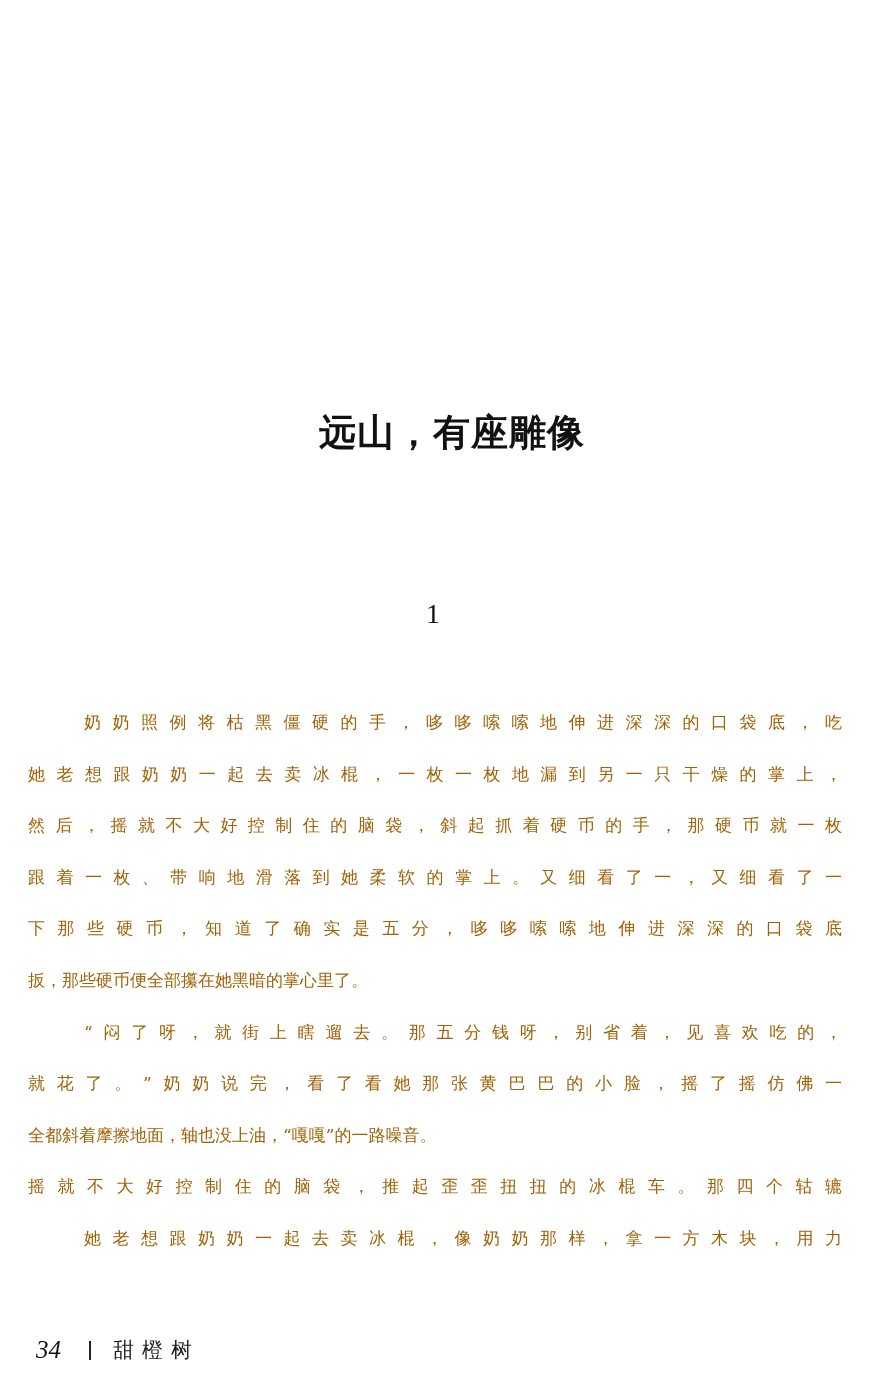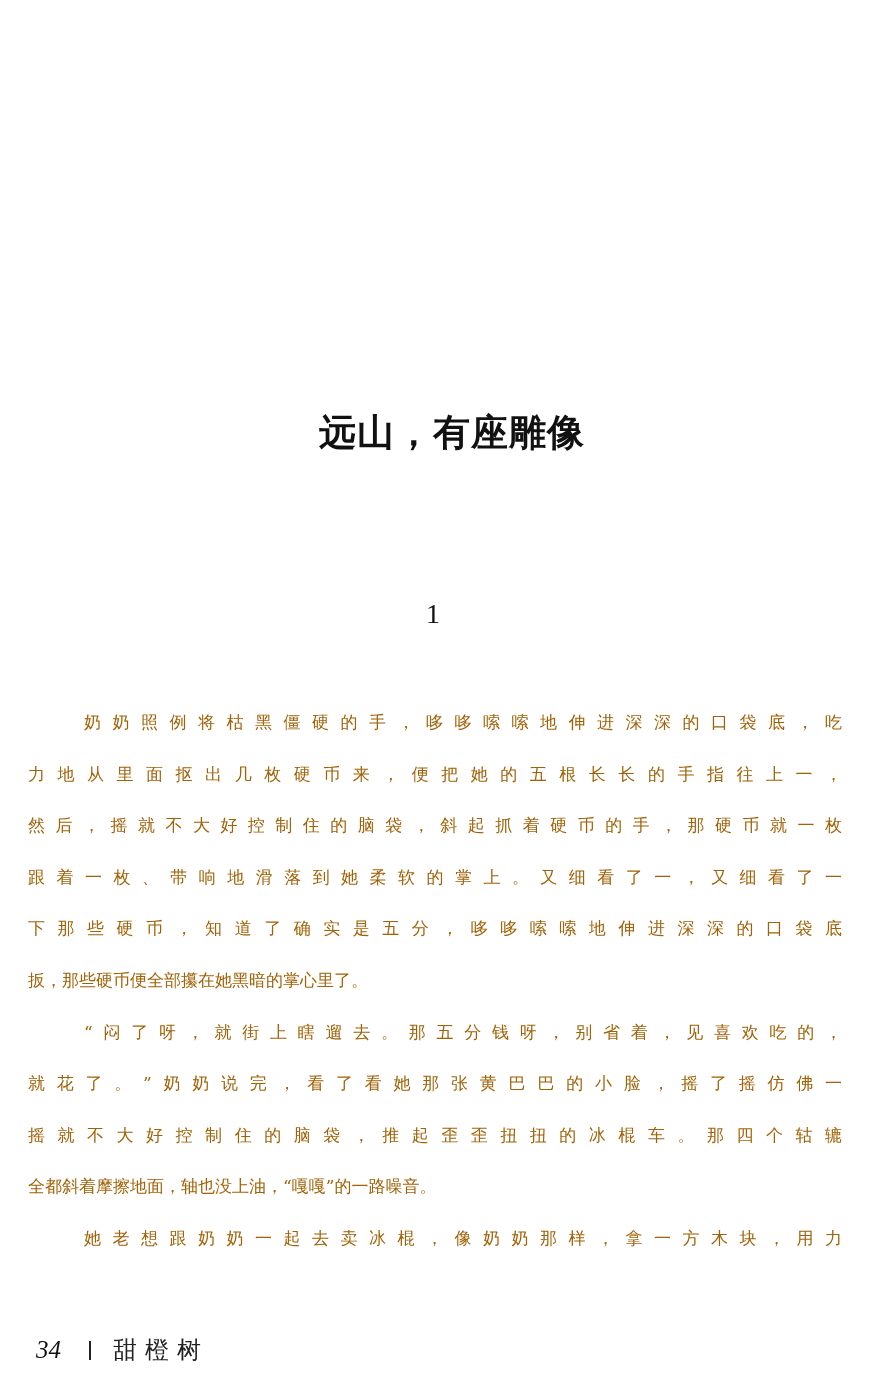--- a/index.html
+++ b/index.html
@@ -79,46 +79,46 @@
     .footer-divider {
       display: inline-block;
       width: 2px;
       height: 19px;
       background: #222222;
       margin-left: 28px;
       margin-right: 22px;
     }
     .book-title {
       font-family: "DejaVu Sans", sans-serif;
-      font-size: 24px;
+      font-size: 21px;
       letter-spacing: 8px;
       color: #222222;
     }
   </style>
 </head>
 <body>
 
 <h1 class="chapter-title">远山，有座雕像</h1>
 
 <div class="section-number">1</div>
 
 <div class="body-text">
   <div>
     <span class="line indent">奶奶照例将枯黑僵硬的手，哆哆嗦嗦地伸进深深的口袋底，吃</span>
-    <span class="line">力地从里面抠出几枚硬币来，便把她的五根长长的手指往上一，</span>
+    <span class="line">她老想跟奶奶一起去卖冰棍，一枚一枚地漏到另一只干燥的掌上，</span>
     <span class="line">然后，摇就不大好控制住的脑袋，斜起抓着硬币的手，那硬币就一枚</span>
     <span class="line">跟着一枚、带响地滑落到她柔软的掌上。又细看了一，又细看了一</span>
     <span class="line">下那些硬币，知道了确实是五分，哆哆嗦嗦地伸进深深的口袋底</span>
     <span class="line last">扳，那些硬币便全部攥在她黑暗的掌心里了。</span>
   </div>
   <div>
     <span class="line indent">“闷了呀，就街上瞎遛去。那五分钱呀，别省着，见喜欢吃的，</span>
     <span class="line">就花了。”奶奶说完，看了看她那张黄巴巴的小脸，摇了摇仿佛一</span>
+    <span class="line last">全都斜着摩擦地面，轴也没上油，“嘎嘎”的一路噪音。</span>
     <span class="line">摇就不大好控制住的脑袋，推起歪歪扭扭的冰棍车。那四个轱辘</span>
-    <span class="line last">全都斜着摩擦地面，轴也没上油，“嘎嘎”的一路噪音。</span>
   </div>
   <div>
     <span class="line indent">她老想跟奶奶一起去卖冰棍，像奶奶那样，拿一方木块，用力</span>
   </div>
 </div>
 
 <div class="footer">
   <span class="page-number">34</span>
   <span class="footer-divider"></span>
   <span class="book-title">甜橙树</span>

